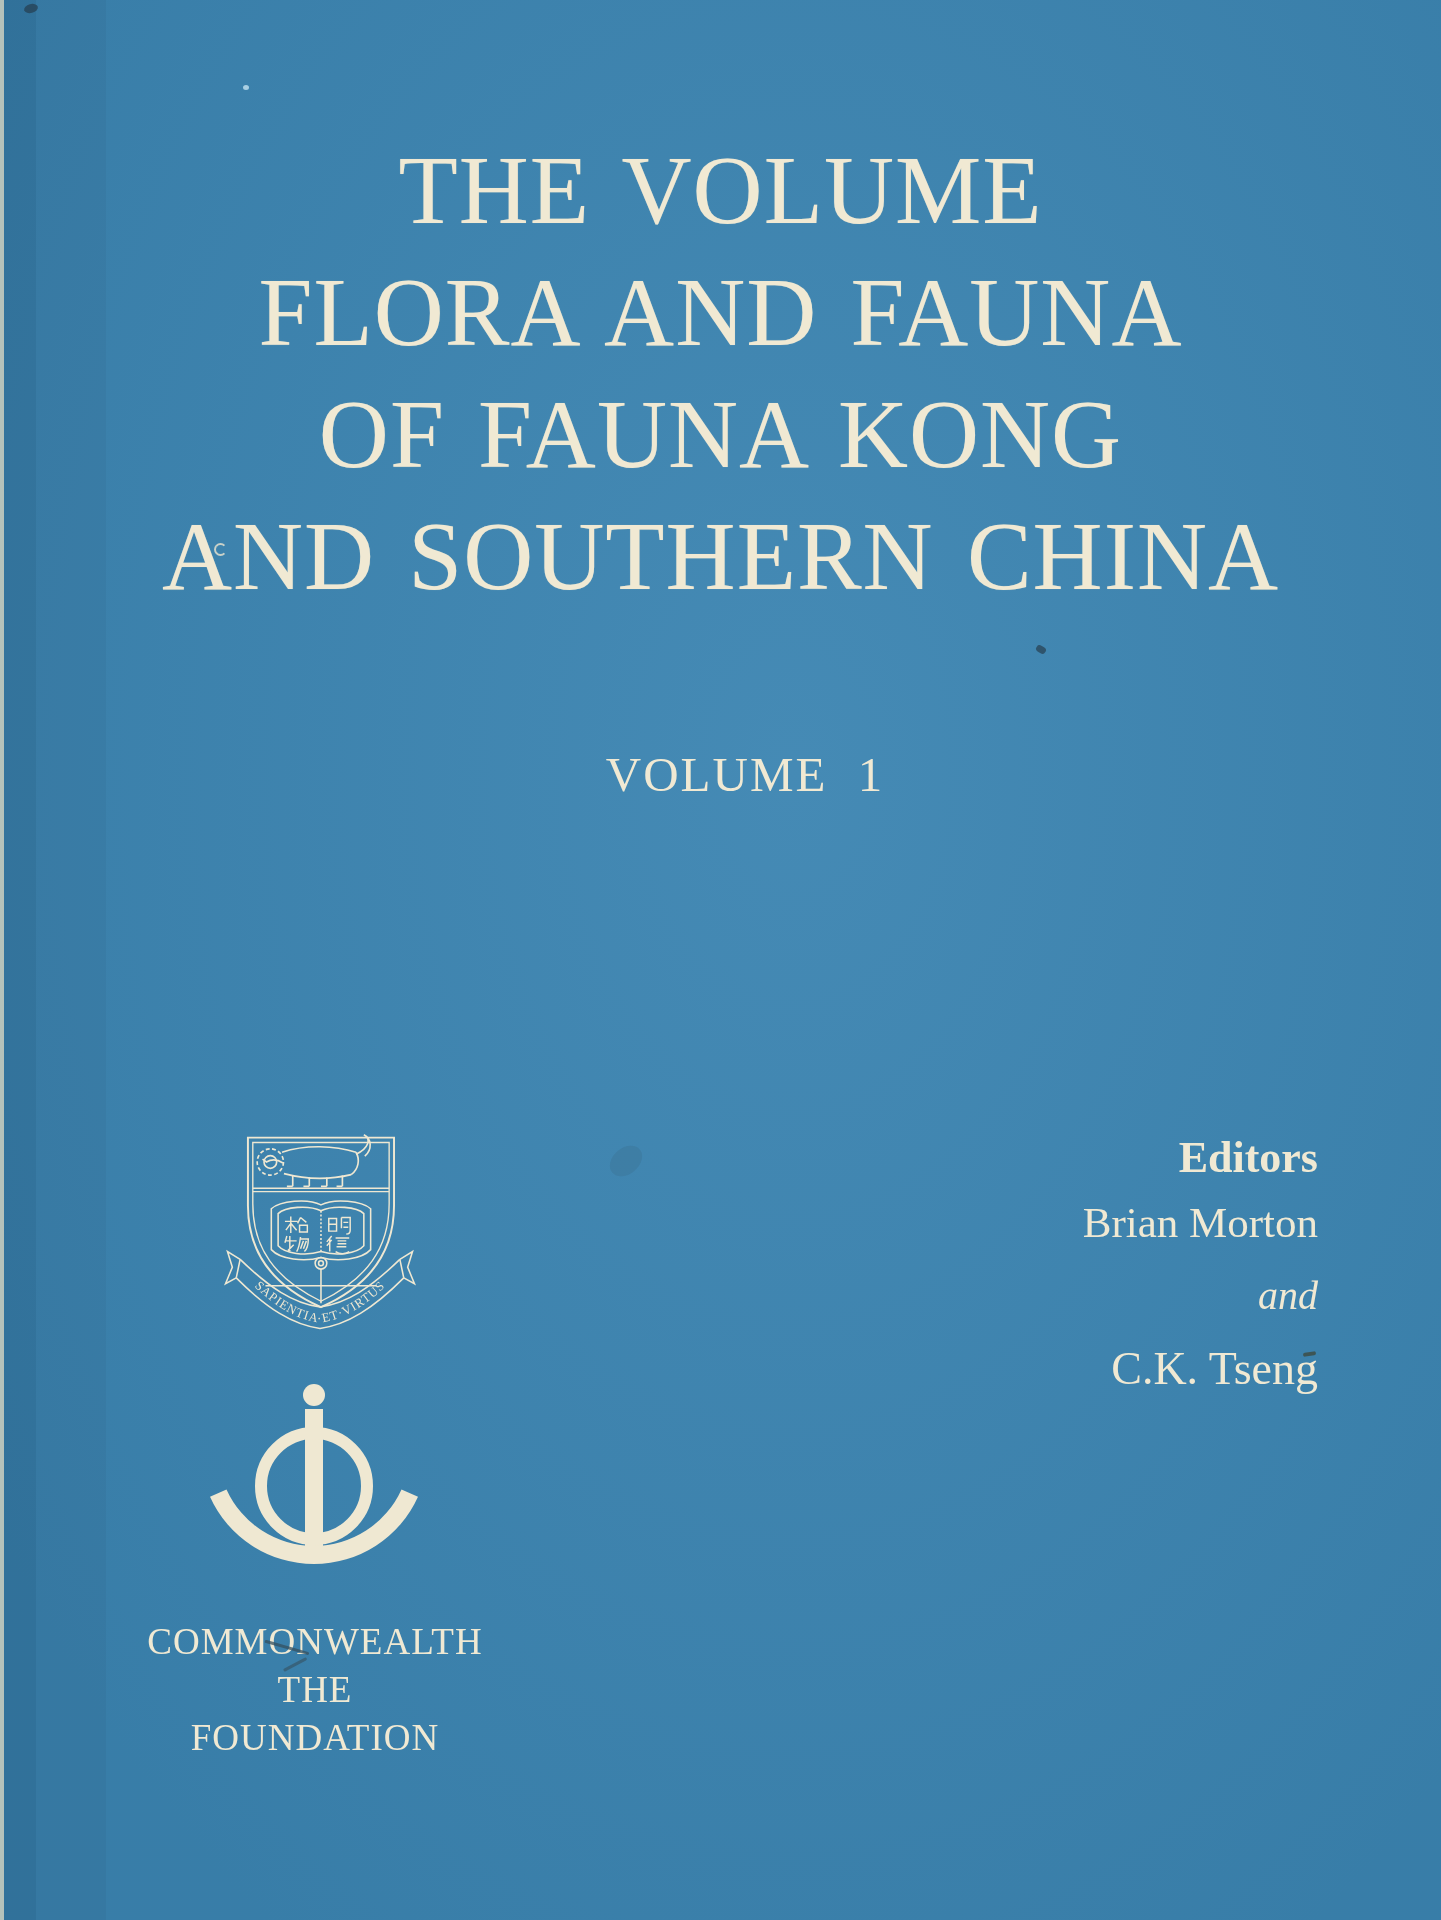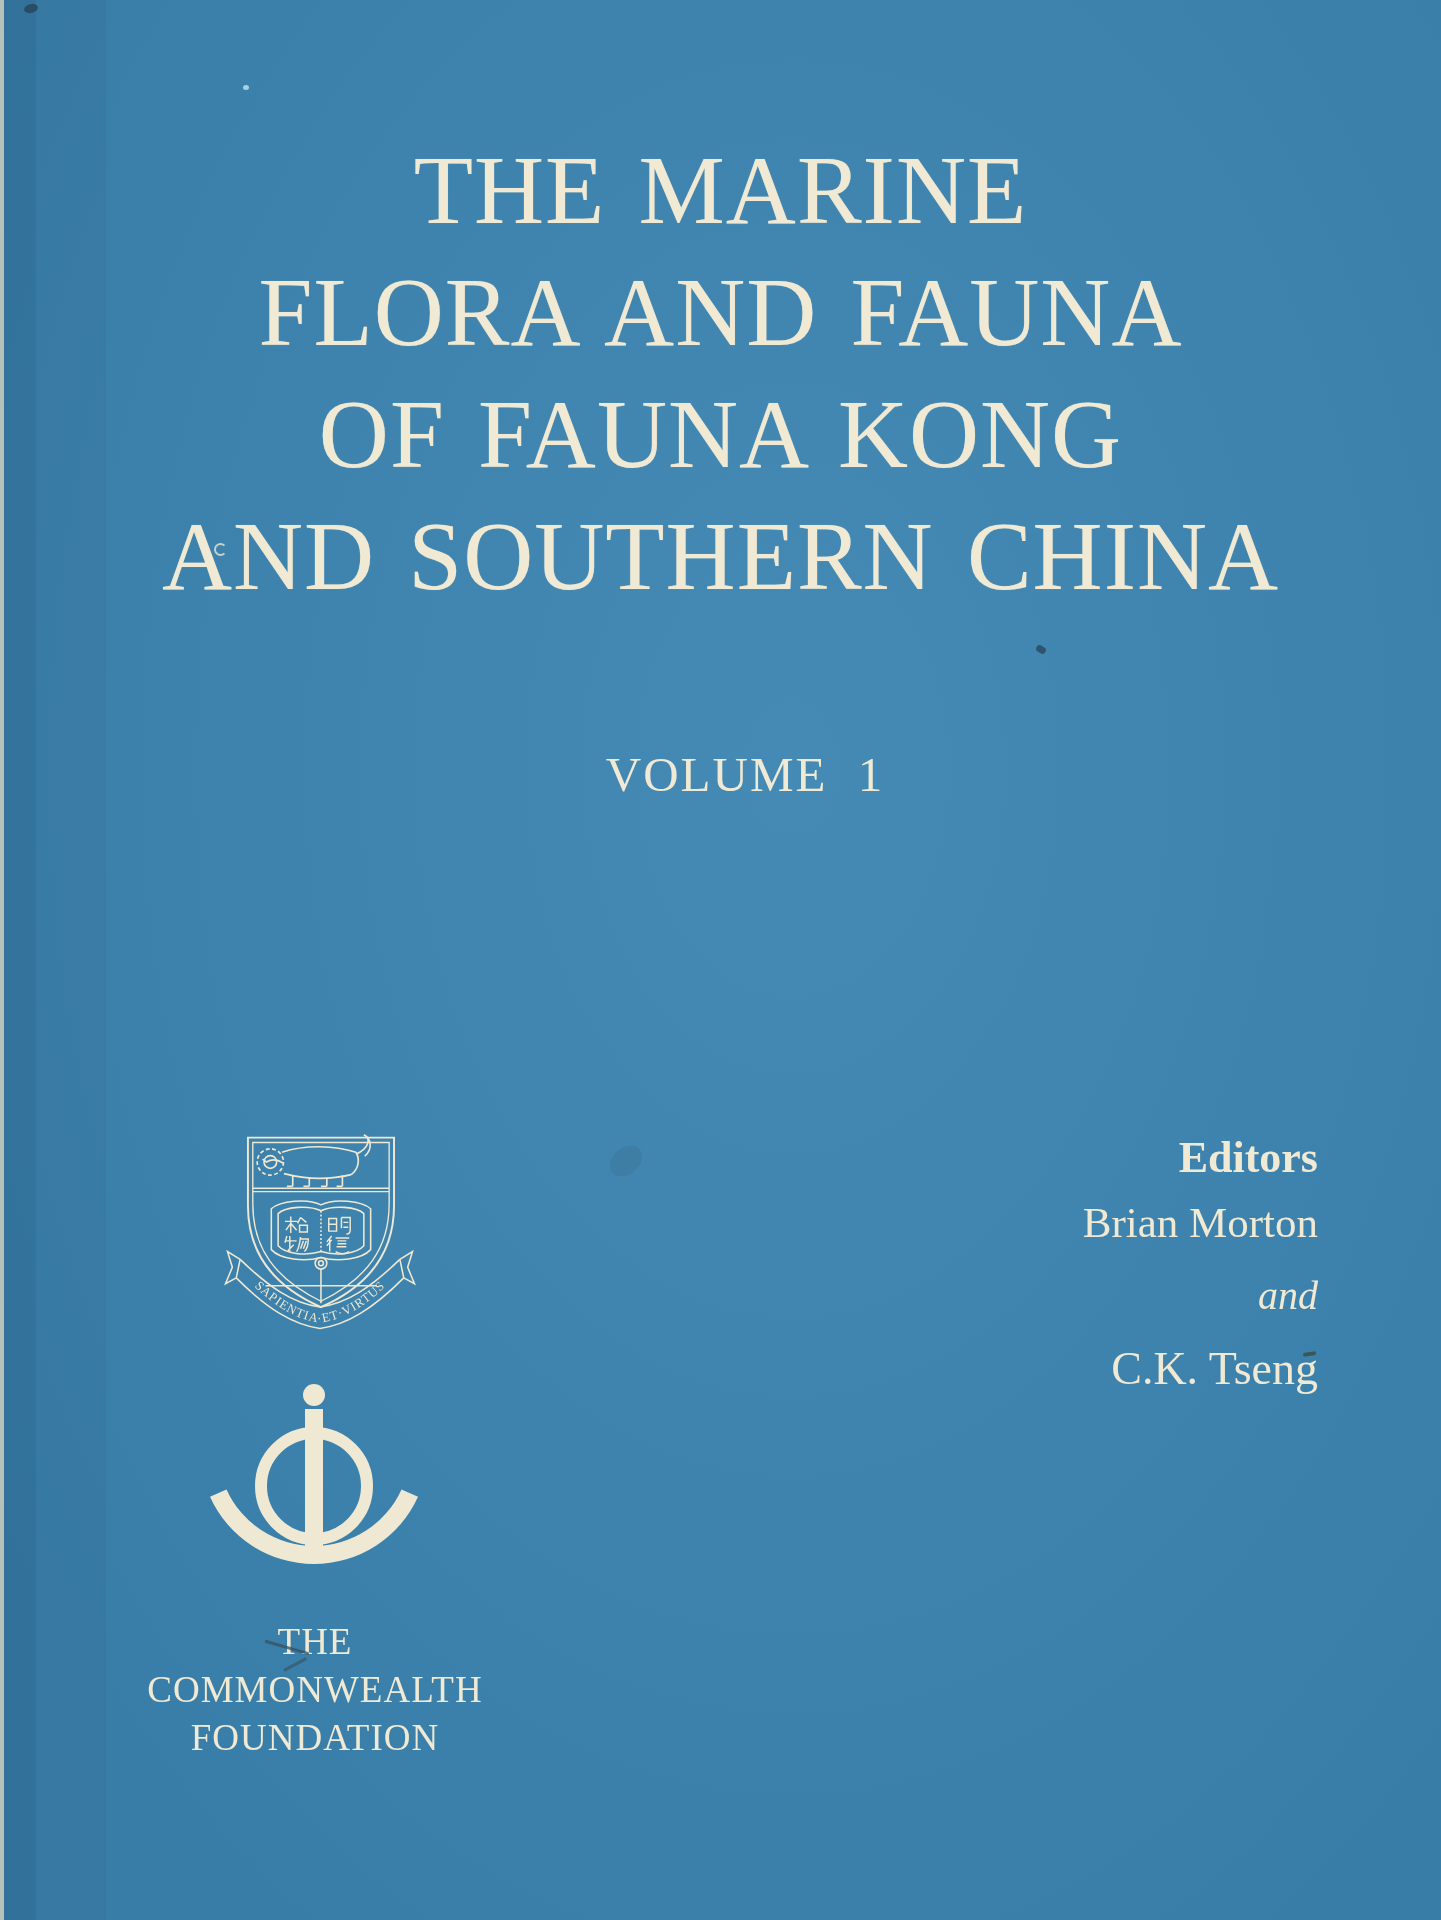--- a/index.html
+++ b/index.html
@@ -69,21 +69,21 @@
 </head>
 <body>
 
 <div class="cover">
 
   <div class="edge-sliver"></div>
   <div class="edge-shade"></div>
   <div class="edge-shade2"></div>
 
   <header class="title-block">
-    <div>THE MARINE</div>
+    <div>THE VOLUME</div>
     <div>FLORA AND FAUNA</div>
     <div>OF FAUNA KONG</div>
     <div>AND SOUTHERN CHINA</div>
   </header>
 
   <div class="volume">VOLUME 1</div>
 
   <svg class="crest" viewBox="0 0 200 230" aria-hidden="false">
     <g class="line" stroke-width="2">
       <path d="M26,14 H176 V84 C176,132 151,166 101,188 C51,166 26,132 26,84 Z"></path>
@@ -141,22 +141,22 @@
   <svg class="f-logo" viewBox="0 0 238 192">
     <g fill="#efe8d2">
       <circle cx="118" cy="17" r="11"></circle>
       <rect x="109" y="31" width="18" height="148"></rect>
       <path d="M14,118.7 A114,114 0 0 0 222,118.7 L205.5,111.4 A96,96 0 0 1 30.5,111.4 Z"></path>
     </g>
     <circle cx="118" cy="108" r="53" fill="none" stroke="#efe8d2" stroke-width="12"></circle>
   </svg>
 
   <div class="foundation">
+    <div>COMMONWEALTH</div>
     <div>THE</div>
-    <div>COMMONWEALTH</div>
     <div>FOUNDATION</div>
   </div>
 
   <div class="mark mark-tl"></div>
   <div class="mark mark-c"></div>
   <div class="mark speck-1"></div>
   <div class="mark mark-tseng"></div>
   <div class="mark scratch-1"></div>
   <div class="mark scratch-2"></div>
   <div class="mark smudge"></div>

